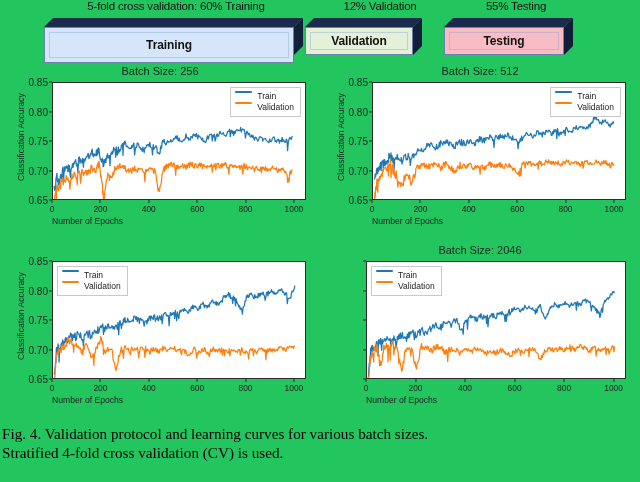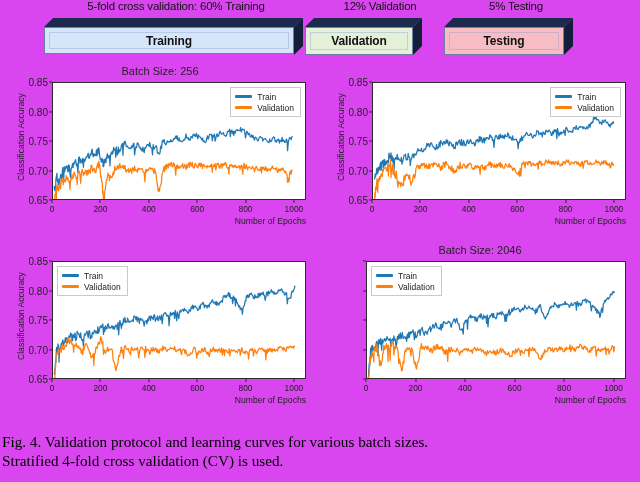--- a/index.html
+++ b/index.html
@@ -2,21 +2,21 @@
 <html><head>
 <meta charset="utf-8">
 <style>
   * { box-sizing: border-box; margin: 0; padding: 0; }
   html, body {
     width: 640px; height: 482px;
     background: #ffffff;
     font-family: "Liberation Sans", sans-serif;
     overflow: hidden;
   }
-  .page { position: relative; width: 640px; height: 482px; background: #d946ef; }
+  .page { position: relative; width: 640px; height: 482px; background: #22c55e; }
 
   
   .protocol { position: relative; width: 640px; height: 62px; }
   .proto-label {
     position: absolute; top: 0px;
     font-size: 11.5px; color: #111; white-space: nowrap;
     letter-spacing: -0.2px;
   }
   .box3d { position: absolute; }
   .box3d .top {
@@ -56,21 +56,21 @@
     border: 1.1px solid #2b2b2b; background: #fff; overflow: hidden;
   }
   .ylabel {
     position: absolute;
     font-size: 8.6px; color: #222;
     transform-origin: 0 0;
     transform: rotate(-90deg);
     white-space: nowrap;
   }
   .xlabel {
-    position: absolute; text-align: right;
+    position: absolute; text-align: left;
     font-size: 8.6px; color: #222; white-space: nowrap;
   }
   .ytick {
     position: absolute; right: 100%; margin-right: 4px;
     font-size: 10px; color: #222; white-space: nowrap;
     transform: translateY(-50%);
   }
   .ytick-mark {
     position: absolute; right: 100%; width: 3.2px; height: 1.1px;
     background: #2b2b2b; transform: translateY(-50%);
@@ -83,47 +83,46 @@
   .xtick-mark {
     position: absolute; top: 100%; width: 1.1px; height: 3.2px;
     background: #2b2b2b; transform: translateX(-50%);
   }
   .legend {
     position: absolute; background: #fff;
     border: 0.9px solid #c9c9c9;
     padding: 3px 6px 3px 4px;
     z-index: 5;
   }
-  .legend-row { display: flex; align-items: center; height: 11px; }
+  .legend-row { display: flex; height: 11px; }
   .legend-line { width: 17px; height: 2.2px; margin-right: 5px; border-radius: 1px; }
   .legend-text { font-size: 8.5px; color: #222; white-space: nowrap; }
 
   
   .caption {
     position: absolute; left: 2px; top: 424px; width: 636px;
     font-family: "Liberation Serif", serif;
     font-size: 15.2px; color: #000; line-height: 1.28;
     text-align: justify;
-    margin-top: 8px;
   }
   .caption .l2 { text-align: left; }
 </style>
 </head>
 <body>
 
 <div class="page">
 
   <div class="protocol" id="protocol">
       <div class="proto-label" style="left: 52px; width: 248px; text-align: center;">5-fold cross validation: 60% Training</div>
       <div class="proto-label" style="left: 330px; width: 100px; text-align: center;">12% Validation</div>
-      <div class="proto-label" style="left: 470px; width: 92px; text-align: center;">5% Testing</div>
+      <div class="proto-label" style="left: 470px; width: 92px; text-align: center;">55% Testing</div>
       <div class="box3d" style="left: 44px; top: 18px; width: 259px; height: 37px;">
         <div class="top" style="width: 259px; height: 9px; background: rgb(27, 42, 77); clip-path: polygon(0px 100%, 9px 0px, 100% 0px, 250px 100%);"></div>
         <div class="side" style="left: 250px; width: 9px; height: 37px; background: rgb(19, 31, 58); clip-path: polygon(0px 9px, 100% 0px, 100% 28px, 0px 100%);"></div>
-        <div class="front" style="left: 0px; top: 9px; width: 250px; height: 27px; background: rgb(214, 230, 250);">
+        <div class="front" style="left: 0px; top: 9px; width: 250px; height: 36px; background: rgb(214, 230, 250);">
           <div class="inner"></div>
           <span class="box-text">Training</span>
         </div>
       </div>
       <div class="box3d" style="left: 305px; top: 18px; width: 117px; height: 37px;">
         <div class="top" style="width: 117px; height: 9px; background: rgb(27, 42, 77); clip-path: polygon(0px 100%, 9px 0px, 100% 0px, 108px 100%);"></div>
         <div class="side" style="left: 108px; width: 9px; height: 37px; background: rgb(19, 31, 58); clip-path: polygon(0px 9px, 100% 0px, 100% 28px, 0px 100%);"></div>
         <div class="front" style="left: 0px; top: 9px; width: 108px; height: 28px; background: rgb(228, 240, 216);">
           <div class="inner"></div>
           <span class="box-text">Validation</span>
@@ -179,20 +178,21 @@
               <span class="legend-text">Train</span>
             </div>
             <div class="legend-row">
               <div class="legend-line" style="background: rgb(255, 127, 14);"></div>
               <span class="legend-text">Validation</span>
             </div>
           </div>
         </div>
       </div>
       <div class="chart-cell" style="left: 320px; top: 0px;">
+        <div class="chart-title">Batch Size: 512</div>
         <div class="plotwrap" style="left: 52px; top: 20px; width: 254px; height: 118px;">
           <div class="axes">
             <svg width="254" height="118" viewBox="0 0 254 118" style="position: absolute; left: 0px; top: 0px;">
               <polyline points="1.2,96.3 1.6,96.1 1.9,95.1 2.2,90.9 2.6,93.7 2.9,92.0 3.3,91.1 3.6,85.9 4.0,86.3 4.3,85.0 4.7,90.8 5.0,85.1 5.4,88.1 5.7,84.0 6.0,84.0 6.6,86.9 7.1,81.2 7.6,79.4 8.1,87.5 8.6,79.5 9.2,78.0 9.7,77.7 10.2,85.1 10.7,76.9 11.2,82.9 11.7,76.5 12.3,82.0 12.8,80.8 13.3,78.3 13.8,80.9 14.3,77.6 14.9,77.6 15.4,79.5 15.9,70.2 16.4,71.9 16.9,75.2 17.5,75.1 18.0,69.8 18.5,77.5 19.0,72.6 19.5,75.8 20.0,79.9 20.6,75.0 21.1,86.3 21.6,77.1 22.1,75.9 22.6,74.5 23.2,76.1 23.7,75.9 24.2,71.3 24.9,76.7 25.6,75.2 26.3,76.6 27.0,77.5 27.6,78.0 28.3,74.4 29.0,81.2 29.7,78.4 30.4,75.8 31.1,72.3 31.8,72.2 32.5,71.2 33.2,77.0 33.9,76.0 34.6,76.7 35.2,70.4 35.9,74.0 36.6,74.4 37.3,82.4 38.0,76.5 38.7,75.7 39.4,71.8 40.1,70.8 40.8,74.7 41.5,71.1 42.2,71.0 42.9,72.1 43.5,70.5 44.2,68.0 44.9,65.6 45.6,67.8 46.3,67.1 47.0,67.8 47.7,67.8 48.4,65.4 49.1,68.6 49.8,68.3 50.5,68.7 51.1,65.8 51.8,66.7 52.5,66.3 53.2,64.0 53.9,60.3 54.6,63.1 55.3,60.6 56.0,61.2 56.7,64.0 57.4,60.5 58.1,59.8 58.7,60.3 59.4,62.9 60.1,63.4 60.8,64.7 61.5,64.7 62.2,66.9 62.9,65.9 63.6,61.4 64.3,65.9 65.0,65.3 65.7,63.6 66.4,59.1 67.0,63.9 67.7,57.5 68.4,59.7 69.1,60.2 69.8,62.2 70.5,58.7 71.2,58.4 71.9,61.0 72.6,59.9 73.3,56.9 74.0,60.0 74.6,57.1 75.3,60.8 76.0,62.9 76.7,58.9 77.4,59.6 78.1,59.8 78.8,62.3 79.5,63.5 80.2,61.3 80.9,65.5 81.6,64.5 82.2,65.7 82.9,59.3 83.6,59.0 84.3,62.0 85.0,60.1 85.7,58.4 86.4,56.9 87.1,60.9 87.8,62.2 88.5,56.4 89.2,62.2 89.9,62.7 90.5,57.5 91.2,59.4 91.9,62.7 92.6,62.7 93.3,61.3 94.0,57.7 94.7,56.8 95.4,60.5 96.1,60.3 96.8,57.9 97.5,56.5 98.1,58.0 98.8,60.3 99.5,60.6 100.2,60.0 100.9,59.5 101.6,62.7 102.3,62.5 103.0,57.4 103.7,57.8 104.4,56.3 105.1,59.0 105.7,58.9 106.4,53.5 107.1,58.1 107.8,53.9 108.5,54.6 109.2,59.7 109.9,57.7 110.6,55.1 111.3,60.0 112.0,54.9 112.7,57.4 113.3,54.8 114.0,54.5 114.7,54.5 115.4,56.2 116.1,56.1 116.8,51.8 117.5,52.2 118.2,54.5 118.9,54.1 119.6,57.5 120.3,56.8 121.0,64.4 121.6,56.8 122.3,53.6 123.0,52.4 123.7,53.3 124.4,55.3 125.1,56.0 125.8,52.3 126.5,56.0 127.2,51.2 127.9,54.3 128.6,54.5 129.2,52.2 129.9,55.1 130.6,53.0 131.3,55.6 132.0,51.5 132.7,53.3 133.4,53.5 134.1,53.5 134.8,49.9 135.5,50.8 136.2,55.1 136.8,54.0 137.5,53.9 138.2,55.7 138.9,57.1 139.6,52.9 140.3,56.9 141.0,56.7 141.7,56.6 142.4,56.6 143.1,56.1 143.8,57.8 144.5,58.9 145.1,65.6 145.8,59.2 146.5,59.7 147.2,55.6 147.9,58.1 148.6,53.1 149.3,57.5 150.0,54.7 150.7,54.3 151.4,52.5 152.1,52.7 152.7,51.0 153.4,49.4 154.1,50.3 154.8,51.9 155.5,52.5 156.2,52.4 156.9,52.4 157.6,50.3 158.3,51.4 159.0,53.5 159.7,55.1 160.3,54.3 161.0,51.9 161.7,52.3 162.4,53.1 163.1,51.7 163.8,47.7 164.5,48.0 165.2,47.9 165.9,51.8 166.6,50.1 167.3,49.8 168.0,51.6 168.6,50.0 169.3,54.0 170.0,49.0 170.7,49.3 171.4,51.2 172.1,51.5 172.8,47.3 173.5,47.3 174.2,48.9 174.9,49.0 175.6,47.4 176.2,47.2 176.9,48.5 177.6,49.0 178.3,52.4 179.0,52.5 179.7,48.6 180.4,50.8 181.1,46.7 181.8,48.8 182.5,46.8 183.2,47.2 183.8,55.7 184.5,45.3 185.2,48.8 185.9,53.0 186.6,50.6 187.3,49.1 188.0,51.5 188.7,49.2 189.4,49.7 190.1,50.0 190.8,47.1 191.5,48.1 192.1,52.5 192.8,45.0 193.5,44.4 194.2,46.2 194.9,47.9 195.6,49.2 196.3,48.2 197.0,48.4 197.7,48.7 198.4,49.1 199.1,48.1 199.7,49.2 200.4,44.8 201.1,44.5 201.8,45.1 202.5,46.0 203.2,42.7 203.9,45.6 204.6,46.5 205.3,46.2 206.0,44.2 206.7,44.4 207.3,43.3 208.0,44.1 208.7,43.8 209.4,43.8 210.1,45.9 210.8,43.9 211.5,45.1 212.2,45.6 212.9,46.2 213.6,43.8 214.3,44.3 214.9,45.7 215.6,41.9 216.3,41.4 217.0,44.3 217.7,40.1 218.4,40.6 219.1,39.0 219.8,39.8 220.5,34.9 221.2,33.7 221.9,36.3 222.6,33.6 223.2,34.3 223.9,37.0 224.6,36.5 225.3,36.5 226.0,38.3 226.7,40.5 227.4,39.2 228.1,40.0 228.8,41.5 229.5,37.2 230.2,39.3 230.8,39.1 231.5,37.3 232.2,36.9 232.9,38.8 233.6,40.0 234.3,39.2 235.0,40.1 235.7,42.7 236.4,41.6 237.1,44.1 237.6,41.9 238.1,40.6 238.6,41.6 239.1,39.8 239.7,40.3 240.2,38.7 240.7,40.7" fill="none" stroke="#1f77b4" stroke-width="1.25" stroke-linejoin="round"></polyline>
               <polyline points="1.2,115.6 1.6,116.4 1.9,109.5 2.2,114.2 2.6,104.0 2.9,107.7 3.3,106.2 3.6,100.5 4.0,95.8 4.3,101.8 4.7,109.4 5.0,101.4 5.4,95.9 5.7,97.3 6.0,98.4 6.6,93.4 7.1,96.1 7.6,93.8 8.1,91.5 8.6,91.0 9.2,93.6 9.7,86.5 10.2,88.3 10.7,85.6 11.2,85.2 11.7,84.9 12.3,85.0 12.8,84.0 13.3,86.8 13.8,88.1 14.3,87.9 14.9,80.1 15.4,93.0 15.9,85.3 16.4,81.6 16.9,83.2 17.5,76.2 18.0,94.5 18.5,86.5 19.0,86.8 19.5,81.7 20.0,90.9 20.6,91.5 21.1,86.8 21.6,92.0 22.1,94.3 22.6,95.3 23.2,87.8 23.7,94.2 24.2,97.2 24.9,104.2 25.6,98.5 26.3,100.3 27.0,99.6 27.6,103.5 28.3,99.7 29.0,100.6 29.7,102.4 30.4,102.7 31.1,92.6 31.8,97.4 32.5,93.1 33.2,91.0 33.9,92.4 34.6,92.0 35.2,92.4 35.9,96.0 36.6,92.0 37.3,98.4 38.0,102.3 38.7,99.3 39.4,98.9 40.1,93.1 40.8,91.5 41.5,95.1 42.2,93.1 42.9,85.5 43.5,84.5 44.2,82.1 44.9,82.4 45.6,85.5 46.3,82.7 47.0,85.5 47.7,82.4 48.4,80.7 49.1,82.9 49.8,80.6 50.5,81.8 51.1,79.9 51.8,84.8 52.5,83.0 53.2,81.1 53.9,85.3 54.6,82.8 55.3,85.4 56.0,80.6 56.7,85.6 57.4,81.8 58.1,81.6 58.7,80.7 59.4,81.1 60.1,84.0 60.8,79.4 61.5,81.5 62.2,80.2 62.9,80.6 63.6,81.8 64.3,83.2 65.0,83.8 65.7,80.4 66.4,83.2 67.0,84.8 67.7,87.5 68.4,82.9 69.1,86.1 69.8,84.0 70.5,79.3 71.2,79.7 71.9,84.4 72.6,78.6 73.3,78.8 74.0,81.6 74.6,81.8 75.3,82.3 76.0,85.7 76.7,83.6 77.4,85.8 78.1,87.6 78.8,83.0 79.5,88.9 80.2,85.7 80.9,90.2 81.6,87.7 82.2,89.6 82.9,87.4 83.6,88.6 84.3,84.0 85.0,82.9 85.7,85.0 86.4,86.1 87.1,79.2 87.8,85.2 88.5,84.3 89.2,85.0 89.9,82.1 90.5,81.2 91.2,81.1 91.9,83.3 92.6,85.3 93.3,82.9 94.0,84.8 94.7,81.4 95.4,82.9 96.1,80.3 96.8,80.9 97.5,80.3 98.1,81.4 98.8,84.1 99.5,86.0 100.2,85.3 100.9,86.7 101.6,84.4 102.3,82.6 103.0,85.3 103.7,83.4 104.4,82.6 105.1,84.7 105.7,83.2 106.4,84.6 107.1,91.1 107.8,83.0 108.5,82.5 109.2,81.9 109.9,85.9 110.6,84.4 111.3,87.1 112.0,82.8 112.7,86.5 113.3,83.1 114.0,82.5 114.7,81.8 115.4,82.3 116.1,79.0 116.8,82.0 117.5,79.0 118.2,84.6 118.9,80.3 119.6,81.7 120.3,83.4 121.0,84.3 121.6,81.4 122.3,83.5 123.0,84.7 123.7,81.2 124.4,83.8 125.1,81.5 125.8,80.5 126.5,83.4 127.2,79.4 127.9,84.6 128.6,81.2 129.2,81.8 129.9,84.5 130.6,85.2 131.3,85.4 132.0,82.6 132.7,80.7 133.4,82.3 134.1,83.3 134.8,84.2 135.5,83.0 136.2,80.5 136.8,84.4 137.5,82.4 138.2,84.1 138.9,84.2 139.6,87.3 140.3,85.4 141.0,86.6 141.7,85.1 142.4,88.1 143.1,89.7 143.8,90.3 144.5,90.3 145.1,91.8 145.8,88.4 146.5,93.1 147.2,85.5 147.9,92.9 148.6,82.5 149.3,80.0 150.0,81.2 150.7,78.7 151.4,80.5 152.1,85.0 152.7,79.7 153.4,79.0 154.1,79.8 154.8,82.0 155.5,78.7 156.2,78.6 156.9,80.2 157.6,78.6 158.3,83.2 159.0,81.4 159.7,80.7 160.3,80.2 161.0,82.3 161.7,81.3 162.4,82.7 163.1,81.9 163.8,80.7 164.5,80.0 165.2,86.2 165.9,78.8 166.6,77.9 167.3,80.8 168.0,78.3 168.6,82.8 169.3,81.1 170.0,81.1 170.7,81.0 171.4,82.0 172.1,79.5 172.8,76.8 173.5,79.0 174.2,78.6 174.9,80.3 175.6,76.9 176.2,78.9 176.9,80.2 177.6,78.6 178.3,81.4 179.0,78.5 179.7,80.8 180.4,78.4 181.1,81.7 181.8,81.2 182.5,78.7 183.2,80.0 183.8,79.5 184.5,81.9 185.2,77.9 185.9,80.8 186.6,81.8 187.3,83.0 188.0,81.5 188.7,80.7 189.4,82.5 190.1,78.5 190.8,79.6 191.5,78.8 192.1,81.0 192.8,79.1 193.5,76.8 194.2,78.6 194.9,79.0 195.6,77.1 196.3,80.7 197.0,82.0 197.7,80.8 198.4,78.9 199.1,80.0 199.7,80.1 200.4,79.7 201.1,80.7 201.8,78.8 202.5,78.5 203.2,78.7 203.9,81.4 204.6,79.5 205.3,79.1 206.0,82.0 206.7,80.7 207.3,83.3 208.0,82.6 208.7,78.9 209.4,78.5 210.1,85.3 210.8,81.7 211.5,78.3 212.2,77.9 212.9,79.0 213.6,77.9 214.3,77.7 214.9,81.2 215.6,80.9 216.3,81.5 217.0,79.6 217.7,79.7 218.4,81.7 219.1,81.5 219.8,81.0 220.5,81.0 221.2,80.9 221.9,79.7 222.6,78.9 223.2,77.0 223.9,79.9 224.6,79.6 225.3,78.3 226.0,79.4 226.7,80.4 227.4,82.3 228.1,80.5 228.8,78.4 229.5,80.9 230.2,81.0 230.8,77.5 231.5,78.9 232.2,80.5 232.9,77.6 233.6,81.5 234.3,80.1 235.0,82.7 235.7,81.4 236.4,80.3 237.1,84.8 237.6,84.7 238.1,82.6 238.6,79.5 239.1,79.4 239.7,81.5 240.2,82.3 240.7,80.8" fill="none" stroke="#ff7f0e" stroke-width="1.25" stroke-linejoin="round"></polyline>
             </svg>
           </div>
           <div class="ytick-mark" style="top: 118px;"></div>
           <div class="ytick" style="top: 118px;">0.65</div>
           <div class="ytick-mark" style="top: 88.5px;"></div>

